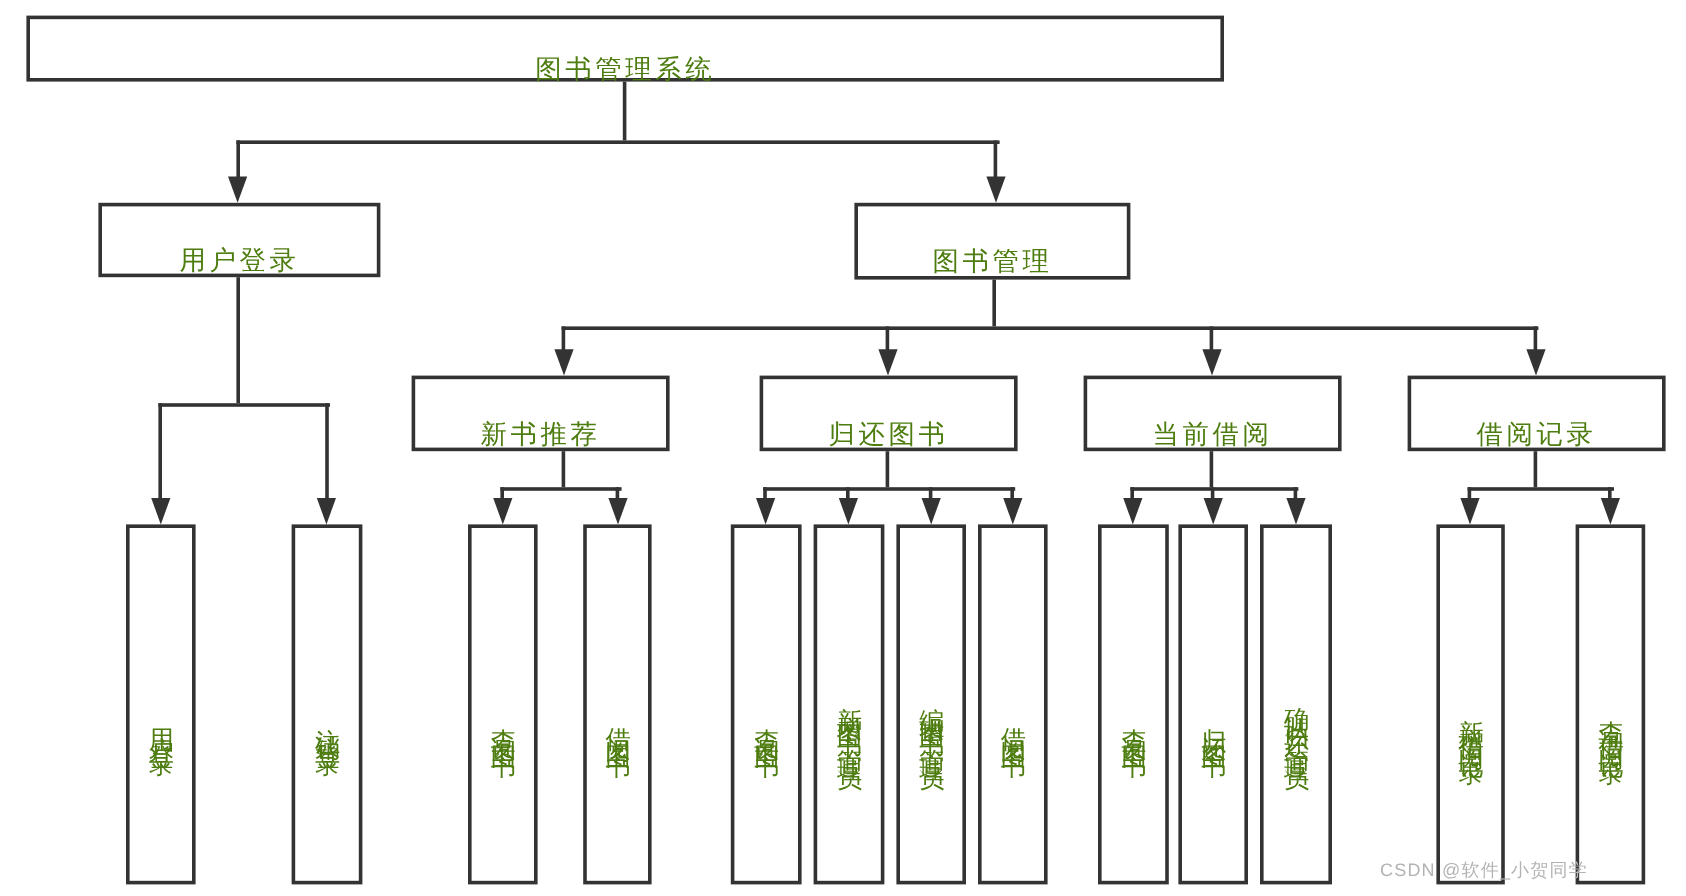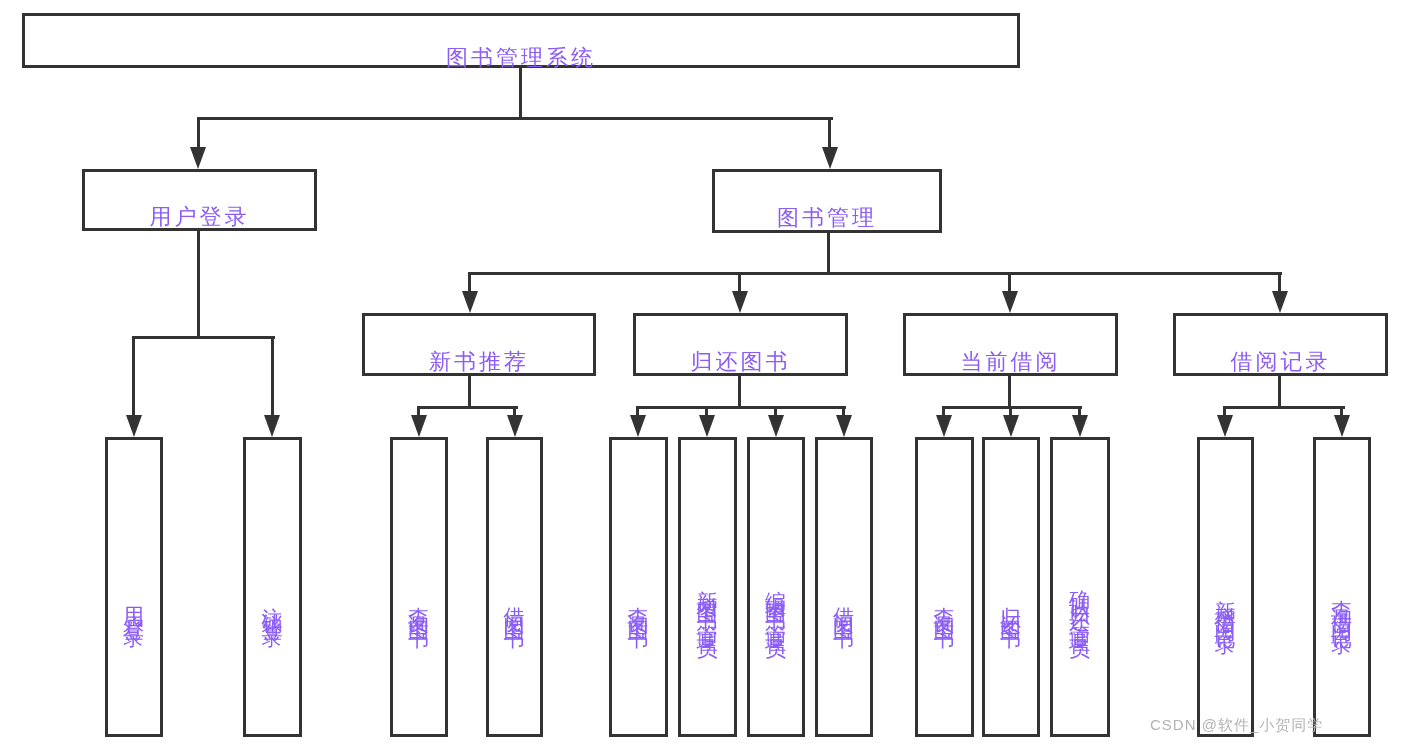--- a/index.html
+++ b/index.html
@@ -14,21 +14,21 @@
     position:absolute;
     box-sizing:border-box;
     background:#ffffff;
     border:3px solid #333333;
     display:flex;
     align-items:center;
     justify-content:center;
   }
   .box .lbl {
     font-size:22px;
-    color:#8b5cf6;
+    color:#4d7c0f;
     letter-spacing:3px;
     white-space:nowrap;
     margin-top:34px;
   }
   .leaf .lbl {
     writing-mode:vertical-rl;
     text-orientation:mixed;
     font-size:21px;
     letter-spacing:7px;
     line-height:1;
@@ -67,21 +67,21 @@
   </div>
 
   <div class="box" style="left:82px;top:169px;width:235px;height:62px">
     <span class="lbl">用户登录</span>
   </div>
 
   <div class="box" style="left:712px;top:169px;width:230px;height:64px">
     <span class="lbl">图书管理</span>
   </div>
 
-  <div class="box" style="left:362px;top:313px;width:234px;height:63px">
+  <div class="box" style="left:343px;top:313px;width:215px;height:63px">
     <span class="lbl">新书推荐</span>
   </div>
 
   <div class="box" style="left:633px;top:313px;width:215px;height:63px">
     <span class="lbl">归还图书</span>
   </div>
 
   <div class="box" style="left:1173px;top:313px;width:215px;height:63px">
     <span class="lbl">借阅记录</span>
   </div>

